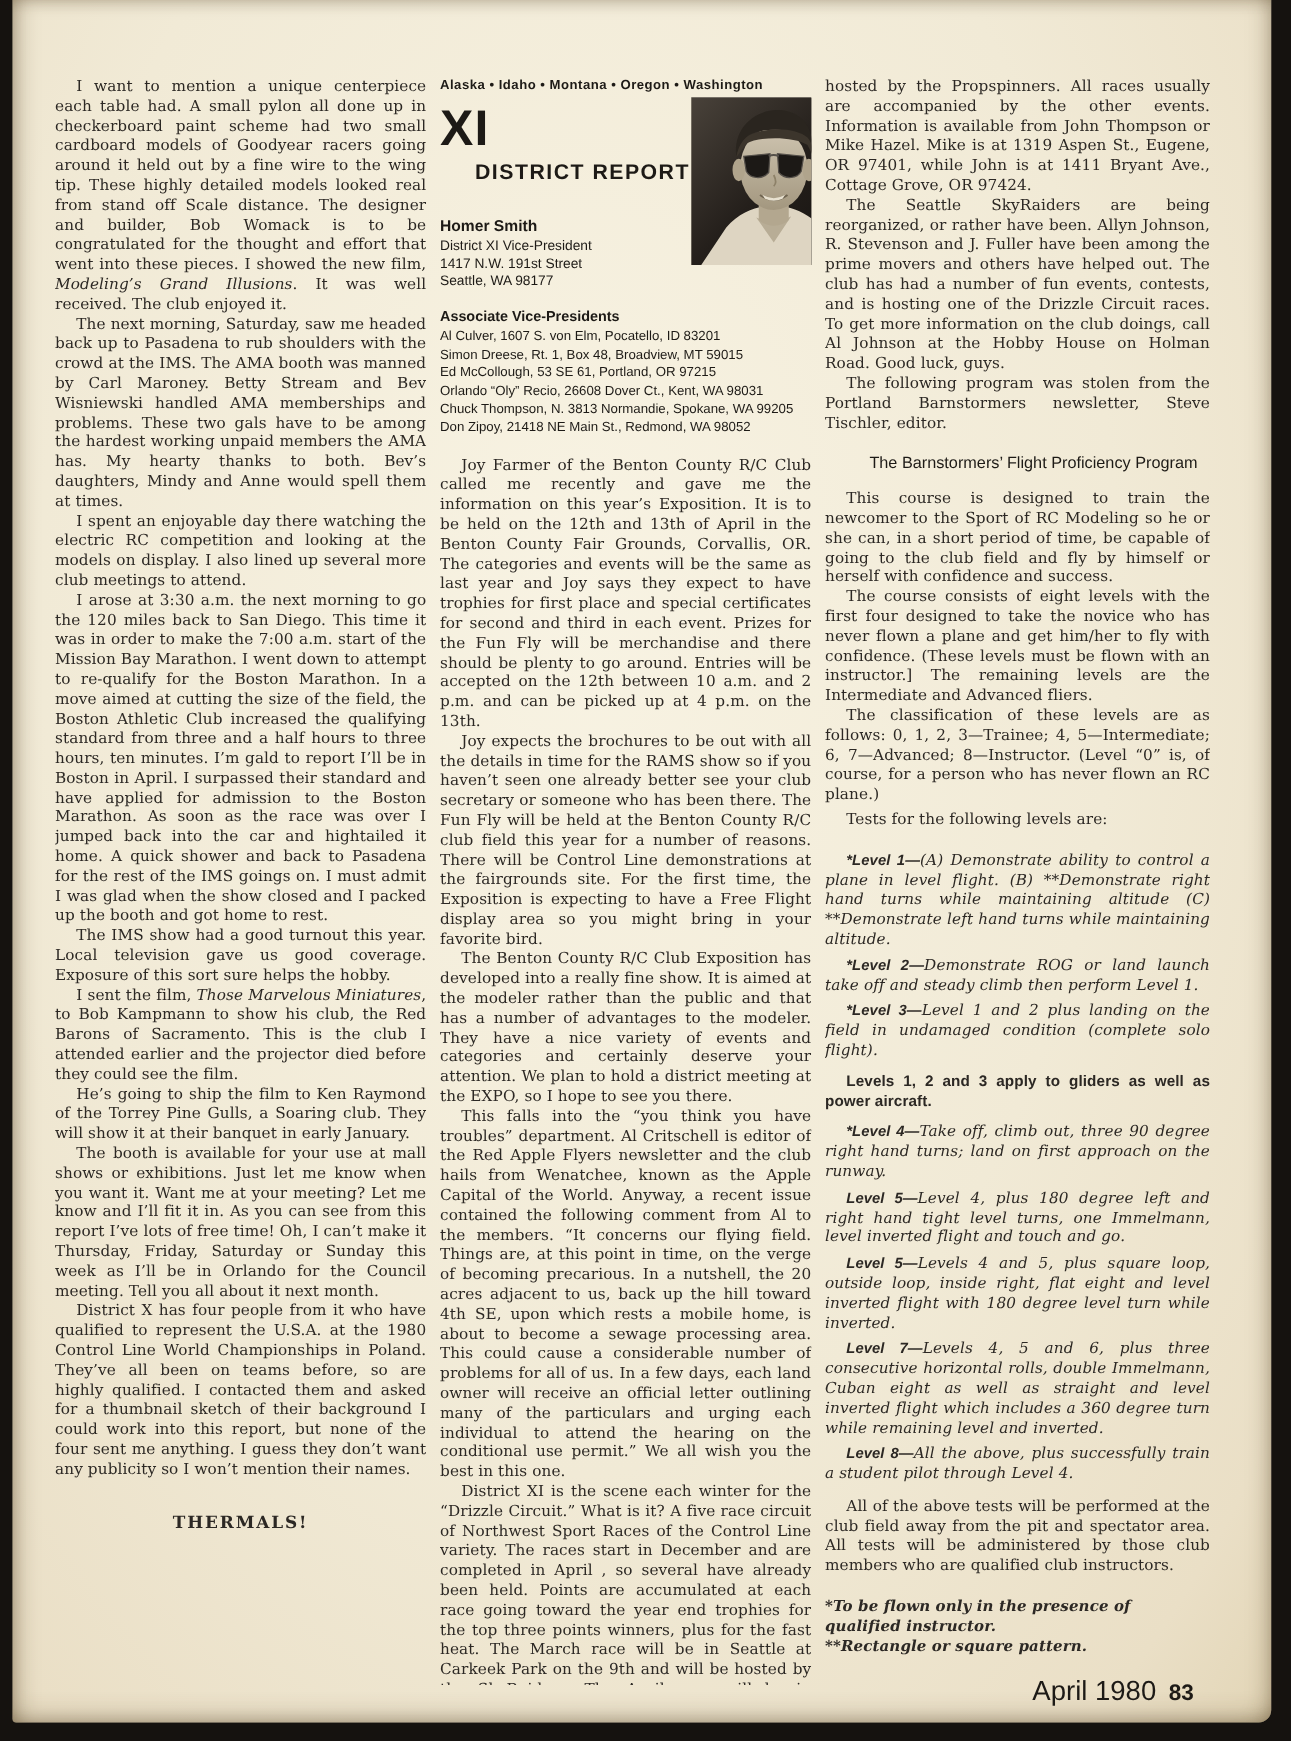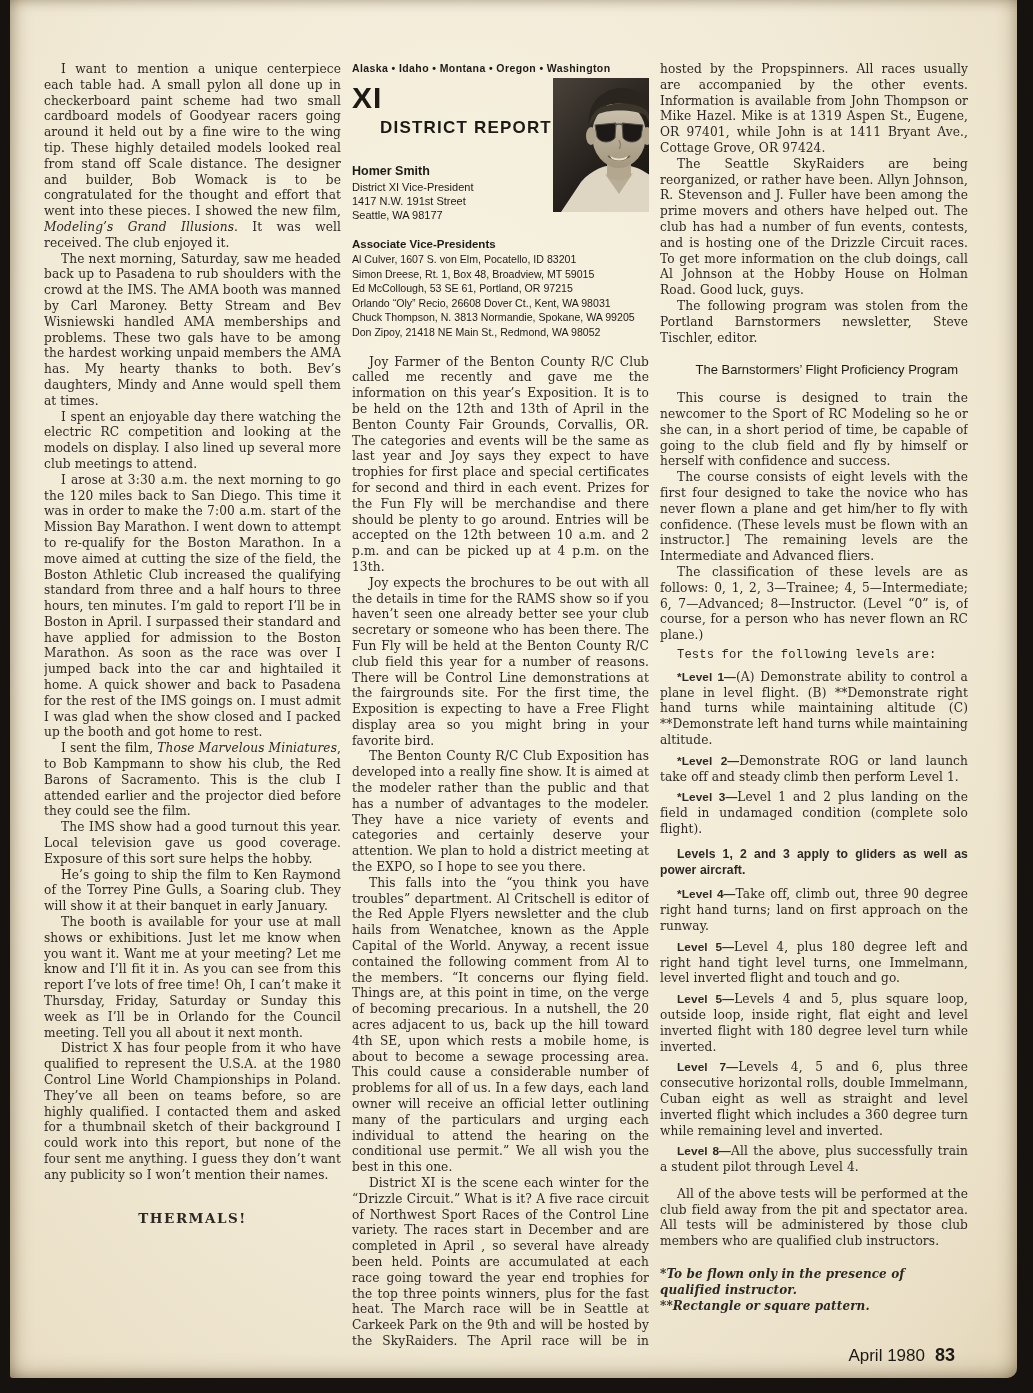--- a/index.html
+++ b/index.html
@@ -36,69 +36,69 @@
   }
   .col p.noind{text-indent:0;}
   i{font-style:italic;}
   .thermals{
     margin-top:26px;text-align:center;
     font-size:13.5px;letter-spacing:1.5px;font-weight:bold;color:#2c2824;
   }
   
   .report-header{position:relative;min-height:268px;font-family:"Liberation Sans", sans-serif;color:#1d1a16;}
   .states{font-size:10.5px;font-weight:bold;letter-spacing:.4px;white-space:nowrap;}
-  .xi{font-size:30px;font-weight:bold;line-height:1;margin-top:9px;letter-spacing:1px;}
+  .xi{font-size:40px;font-weight:bold;line-height:1;margin-top:9px;letter-spacing:1px;}
   .report-title{font-size:17px;font-weight:bold;letter-spacing:1.2px;margin-top:5px;white-space:nowrap;margin-left:28px;}
   .vp-block{margin-top:26px;font-size:11px;line-height:14px;}
   .vp-name{font-size:12.5px;font-weight:bold;margin-bottom:2px;}
   .assoc-heading{font-size:11.5px;font-weight:bold;margin-top:16px;}
   .assoc-list{font-size:10.6px;line-height:14.6px;margin-top:2px;white-space:nowrap;}
   .photo{
     position:absolute;right:-36px;top:16px;width:132px;height:134px;
     background:#1c1916;box-shadow:0 0 0 1px #d9d0bb inset;
   }
   .col--2 .bodystart{margin-top:15px;}
   
   .program-heading{
     font-family:"Liberation Sans", sans-serif;
     font-size:13px;font-weight:normal;color:#1d1a16;
     text-align:right;line-height:1.3;
     margin:16px 10px 12px 10px;
   }
-  .col p.level{margin-top:5px;}
+  .col p.level{margin-top:5px;font-style:italic;}
   .level b, .gliders{font-family:"Liberation Sans", sans-serif;font-size:11.8px;}
   .col p.gliders{font-weight:bold;margin:9px 0;}
-  .col p.tests{margin-top:4px;margin-bottom:6px;font-family:Liberation Mono, monospace;}
+  .col p.tests{margin-top:4px;margin-bottom:17px;}
   .col p.final{margin-top:11px;}
   .col p.footnote{
     margin-top:0;font-style:italic;font-weight:600;
     font-size:12px;line-height:16px;text-indent:0;text-align:left;
   }
   .col p.footnote.first{margin-top:16px;}
   
   .footer{
     position:absolute;right:62px;bottom:12px;
     font-family:"Liberation Sans", sans-serif;color:#1d1a16;
   }
-  .footer .issue{font-size:17px;margin-left:38px;}
+  .footer .issue{font-size:22px;margin-left:38px;}
   .footer .pagenum{font-size:18px;font-weight:bold;margin-left:10px;}
 </style>
 </head>
 <body>
 
 <div class="paper">
   <div class="content">
 
     <div class="col">
       <p><span>I want to mention a unique centerpiece each table had. A small pylon all done up in checkerboard paint scheme had two small cardboard models of Goodyear racers going around it held out by a fine wire to the wing tip. These highly detailed models looked real from stand off Scale distance. The designer and builder, Bob Womack is to be congratulated for the thought and effort that went into these pieces. I showed the new film, </span><i>Modeling’s Grand Illusions</i><span>. It was well received. The club enjoyed it.</span></p>
       <p>The next morning, Saturday, saw me headed back up to Pasadena to rub shoulders with the crowd at the IMS. The AMA booth was manned by Carl Maroney. Betty Stream and Bev Wisniewski handled AMA memberships and problems. These two gals have to be among the hardest working unpaid members the AMA has. My hearty thanks to both. Bev’s daughters, Mindy and Anne would spell them at times.</p>
       <p>I spent an enjoyable day there watching the electric RC competition and looking at the models on display. I also lined up several more club meetings to attend.</p>
       <p>I arose at 3:30 a.m. the next morning to go the 120 miles back to San Diego. This time it was in order to make the 7:00 a.m. start of the Mission Bay Marathon. I went down to attempt to re-qualify for the Boston Marathon. In a move aimed at cutting the size of the field, the Boston Athletic Club increased the qualifying standard from three and a half hours to three hours, ten minutes. I’m gald to report I’ll be in Boston in April. I surpassed their standard and have applied for admission to the Boston Marathon. As soon as the race was over I jumped back into the car and hightailed it home. A quick shower and back to Pasadena for the rest of the IMS goings on. I must admit I was glad when the show closed and I packed up the booth and got home to rest.</p>
+      <p>The IMS show had a good turnout this year. Local television gave us good coverage. Exposure of this sort sure helps the hobby.</p>
       <p><span>I sent the film, </span><i>Those Marvelous Miniatures</i><span>, to Bob Kampmann to show his club, the Red Barons of Sacramento. This is the club I attended earlier and the projector died before they could see the film.</span></p>
-      <p>The IMS show had a good turnout this year. Local television gave us good coverage. Exposure of this sort sure helps the hobby.</p>
       <p>He’s going to ship the film to Ken Raymond of the Torrey Pine Gulls, a Soaring club. They will show it at their banquet in early January.</p>
       <p>The booth is available for your use at mall shows or exhibitions. Just let me know when you want it. Want me at your meeting? Let me know and I’ll fit it in. As you can see from this report I’ve lots of free time! Oh, I can’t make it Thursday, Friday, Saturday or Sunday this week as I’ll be in Orlando for the Council meeting. Tell you all about it next month.</p>
       <p>District X has four people from it who have qualified to represent the U.S.A. at the 1980 Control Line World Championships in Poland. They’ve all been on teams before, so are highly qualified. I contacted them and asked for a thumbnail sketch of their background I could work into this report, but none of the four sent me anything. I guess they don’t want any publicity so I won’t mention their names.</p>
       <div class="thermals">THERMALS!</div>
     </div>
 
     <div class="col col--2">
       <div class="report-header">
         <div class="states">Alaska • Idaho • Montana • Oregon • Washington</div>
         <div class="xi">XI</div>

